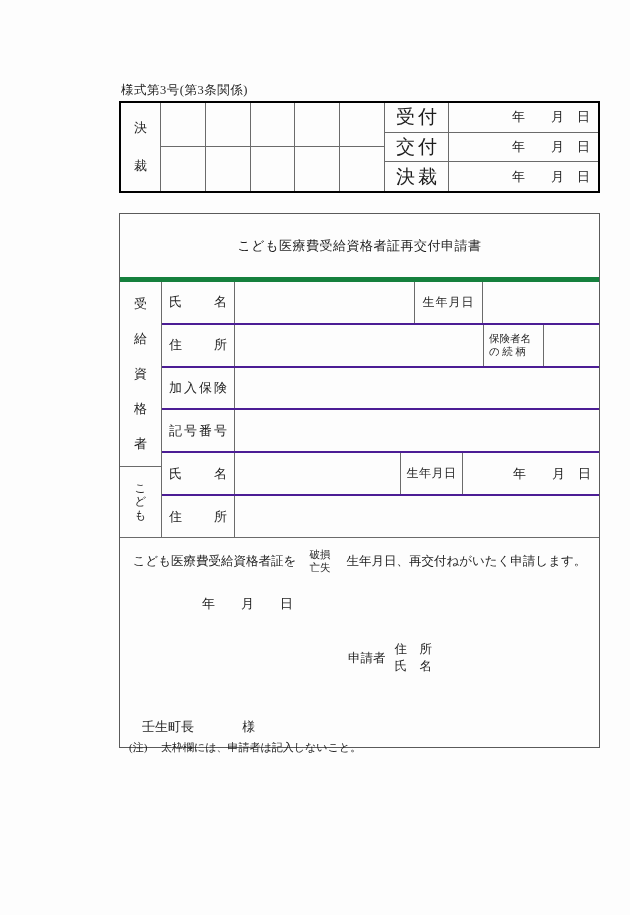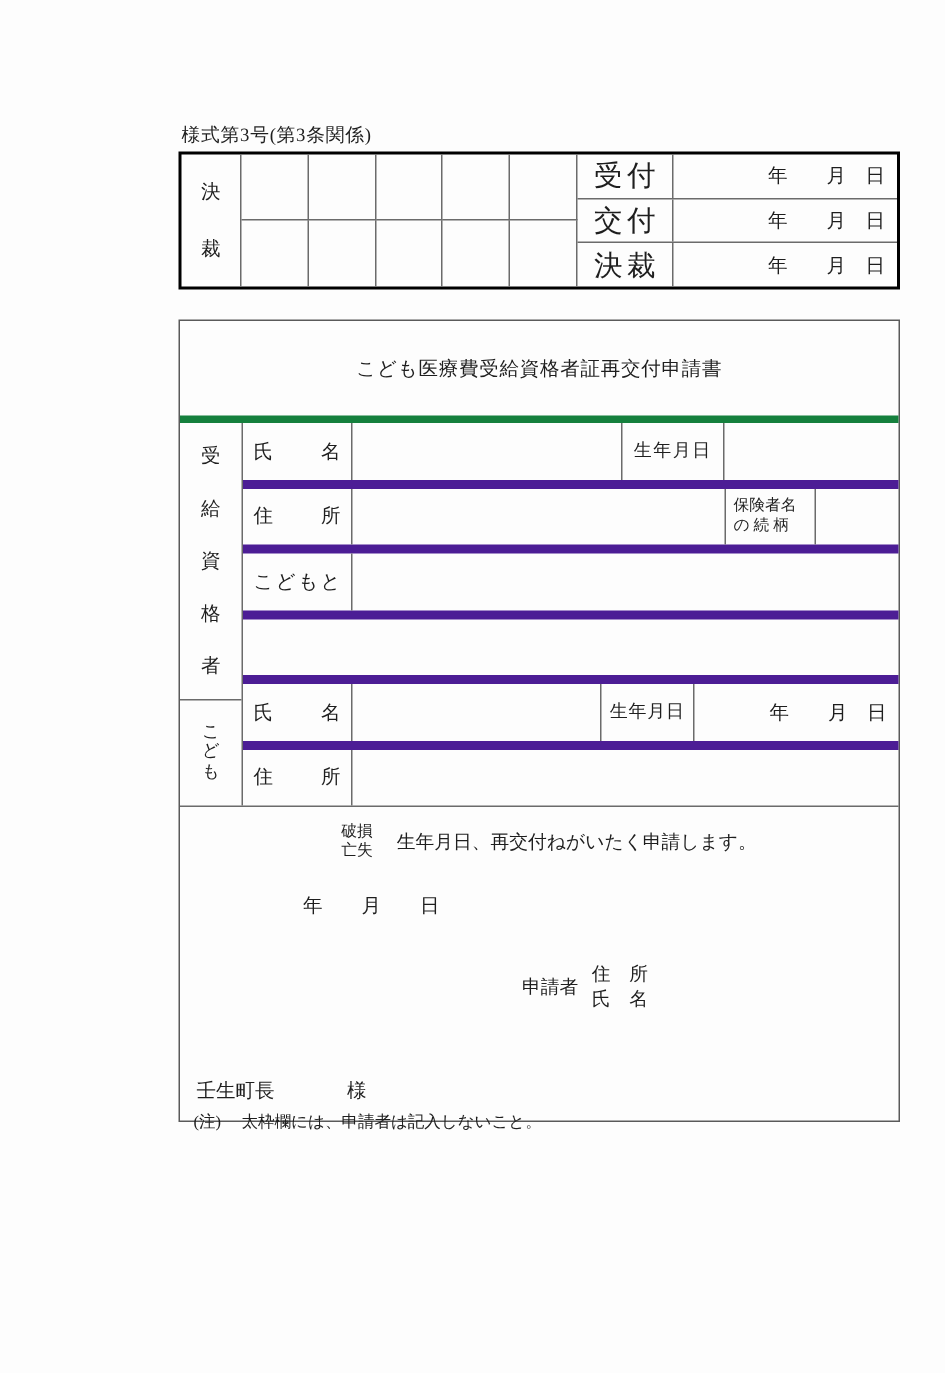--- a/index.html
+++ b/index.html
@@ -38,40 +38,40 @@
   .main{
     position:absolute;left:75px;top:213px;width:481px;height:535px;
     border:1px solid #5a5a5a;box-sizing:border-box;display:flex;flex-direction:column;background:#fdfdfd;
   }
   .title-row{height:68px;border-bottom:5px solid #15803d;display:flex;align-items:center;justify-content:center;font-size:13px;letter-spacing:0.5px;box-sizing:border-box;}
   .body-rows{height:256px;border-bottom:1px solid #6b6b6b;display:flex;box-sizing:border-box;}
   .vcol{width:42px;border-right:1px solid #6b6b6b;box-sizing:border-box;display:flex;flex-direction:column;}
   .vgroup1{flex:5;border-bottom:1px solid #6b6b6b;display:flex;flex-direction:column;justify-content:space-around;align-items:center;font-size:13px;padding:4px 0;box-sizing:border-box;}
   .vgroup2{flex:2;display:flex;flex-direction:column;justify-content:center;align-items:center;font-size:11.5px;line-height:1.18;}
   .rows{flex:1;display:flex;flex-direction:column;}
-  .frow{flex:1;display:flex;border-bottom:6px solid #4c1d95;box-sizing:border-box;}
+  .frow{flex:1;display:flex;border-bottom:2px solid #4c1d95;box-sizing:border-box;}
   .frow:last-child{border-bottom:none;}
   .flabel{width:73px;border-right:1px solid #6b6b6b;box-sizing:border-box;display:flex;align-items:center;padding:0 7px;font-size:13px;}
   .fcell{box-sizing:border-box;}
   .bdr{border-right:1px solid #6b6b6b;}
   .w180{width:180px;} .w249{width:249px;} .w166{width:166px;}
   .sublabel{width:68px;display:flex;align-items:center;justify-content:center;font-size:12px;letter-spacing:1px;}
   .sublabel2{width:62px;display:flex;align-items:center;justify-content:center;font-size:12px;letter-spacing:0.5px;}
   .relcell{width:60px;display:flex;flex-direction:column;justify-content:center;padding-left:5px;font-size:10.5px;line-height:1.3;}
   .grow{flex:1;}
   .datecell{flex:1;display:flex;align-items:center;justify-content:flex-end;padding-right:8px;font-size:13px;}
 
   
   .decl{flex:1;position:relative;font-size:12.5px;}
   .decl-line{position:absolute;top:10px;left:0;width:100%;display:flex;justify-content:center;align-items:center;}
   .reason-stack{font-size:10.5px;line-height:1.25;margin:0 16px 0 13px;}
   .decl-date{position:absolute;left:82px;top:57px;font-size:13px;}
   .applicant{position:absolute;left:228px;top:103px;display:flex;align-items:center;gap:9px;font-size:12.5px;}
   .app-lines{display:flex;flex-direction:column;}
-  .mayor{position:absolute;left:11px;top:180px;font-size:13px;}
+  .mayor{position:absolute;left:22px;top:180px;font-size:13px;}
   .mayor .honor{margin-left:45px;}
 
   .note{position:absolute;left:85px;top:740px;font-size:11px;}
   .note .note-text{margin-left:11px;}
 </style>
 </head>
 <body>
 
 <div class="page">
 
@@ -152,26 +152,29 @@
           <div class="fcell bdr w249"></div>
           <div class="fcell bdr relcell">
             <span>保険者名</span>
             <span>の 続 柄</span>
           </div>
           <div class="fcell grow"></div>
         </div>
 
         <div class="frow">
           <div class="flabel">
-            <span class="jspread">こどもと</span>
-          </div>
-          <div class="fcell grow"></div>
-        </div>
-
-        <div class="frow">
+            <span class="jspread">加入保険</span>
+          </div>
+          <div class="fcell grow"></div>
+        </div>
+
+        <div class="frow">
+          <div class="flabel">
+            <span class="jspread">記号番号</span>
+          </div>
           <div class="fcell grow"></div>
         </div>
 
 
         <div class="frow">
           <div class="flabel">
             <span class="jspread">氏名</span>
           </div>
           <div class="fcell bdr w166"></div>
           <div class="fcell bdr sublabel2">生年月日</div>
@@ -182,20 +185,21 @@
           <div class="flabel">
             <span class="jspread">住所</span>
           </div>
           <div class="fcell grow"></div>
         </div>
       </div>
     </div>
 
     <div class="decl">
       <div class="decl-line">
+        <span>こども医療費受給資格者証を</span>
         <span class="reason-stack">
           <span>破損</span><br>
           <span>亡失</span>
         </span>
         <span>生年月日、再交付ねがいたく申請します。</span>
       </div>
 
       <div class="decl-date">年　　月　　日</div>
 
       <div class="applicant">

